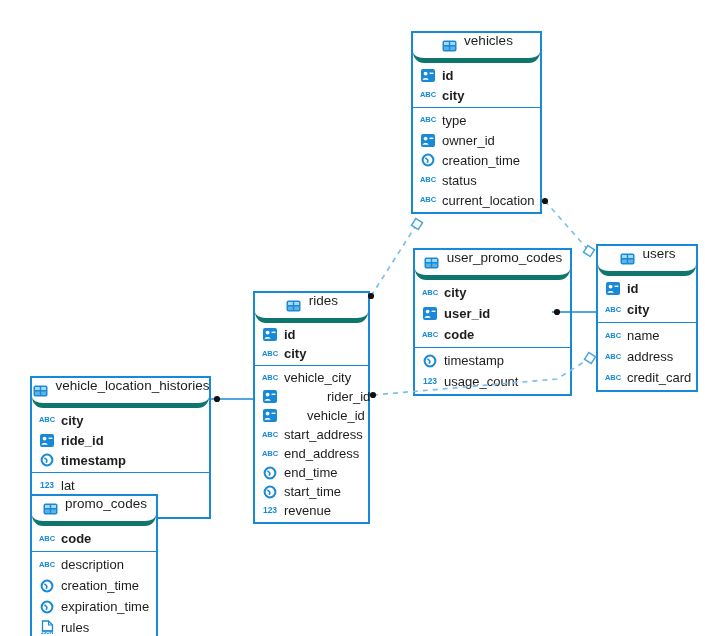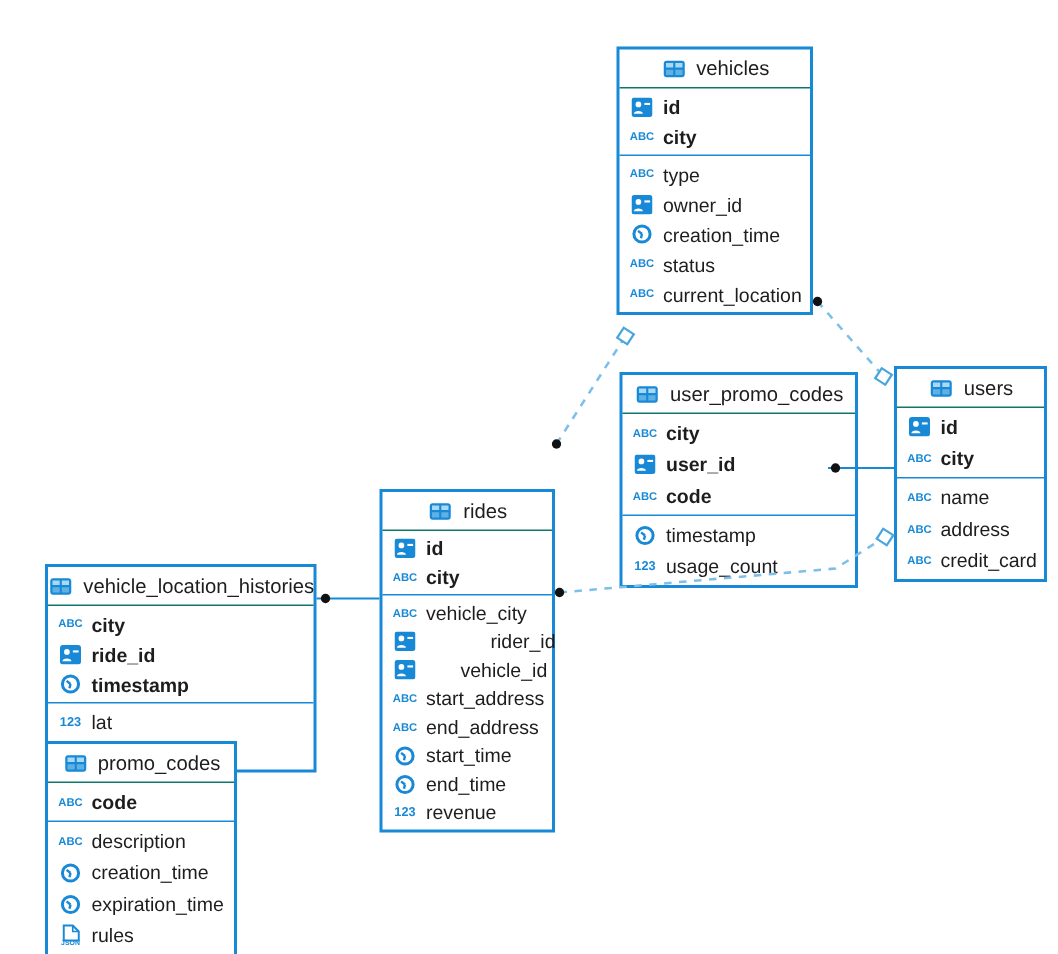--- a/index.html
+++ b/index.html
@@ -1,21 +1,21 @@
 <!DOCTYPE html>
 <html><head>
 <meta charset="utf-8">
 <style>
   html,body{margin:0;padding:0;background:#ffffff;width:705px;height:636px;overflow:hidden;
     font-family:"Liberation Sans", sans-serif;}
   #canvas{position:relative;width:705px;height:636px;background:#ffffff;}
   .db-table{position:absolute;background:#ffffff;border:2px solid #1789d6;box-sizing:border-box;
     color:#1d1d1f;font-size:13px;}
-  .tbl-header{display:flex;align-items:center;justify-content:center;gap:6px;height:25px;
-    border-bottom:1px solid #0f766e;font-size:13.5px;}
+  .tbl-header{display:flex;justify-content:center;gap:6px;height:25px;
+    border-bottom:5px solid #0f766e;font-size:13.5px;border-radius:11px;}
   .tbl-section{padding:2px 0;}
   .tbl-section.cols{border-top:1px solid #1789d6;}
   .tbl-row{display:flex;align-items:center;gap:5px;padding:0 6px;}
   .tbl-row.pk .col-name{font-weight:700;}
   .col-name{white-space:nowrap;}
   .cell-icon{width:18px;flex:0 0 18px;display:inline-flex;align-items:center;justify-content:center;}
   .glyph-icon{color:#1789d6;font-weight:700;font-size:7.5px;letter-spacing:0;line-height:1;}
   #rel-layer{position:absolute;left:0;top:0;pointer-events:none;}
 </style>
 </head>
@@ -199,21 +199,21 @@
           <span class="col-name">address</span>
         </div>
         <div class="tbl-row" style="height: 21px;">
           <span class="cell-icon">
             <span class="glyph-icon">ABC</span>
           </span>
           <span class="col-name">credit_card</span>
         </div>
       </div>
     </div>
-    <div class="db-table" style="left: 253px; top: 291px; width: 117px; margin-top: 35px;">
+    <div class="db-table" style="left: 253px; top: 291px; width: 117px;">
       <div class="tbl-header">
         <span class="cell-icon">
           <svg width="15" height="12" viewBox="0 0 15 12">
             <rect x="0.5" y="0.5" width="14" height="11" rx="2" fill="#1789d6"></rect>
             <rect x="2" y="2" width="4.8" height="3" fill="#a9d8f3"></rect>
             <rect x="8.2" y="2" width="4.8" height="3" fill="#a9d8f3"></rect>
             <rect x="2" y="6.5" width="4.8" height="3.5" fill="#5fb1e4"></rect>
             <rect x="8.2" y="6.5" width="4.8" height="3.5" fill="#5fb1e4"></rect>
           </svg>
         </span>
@@ -280,31 +280,31 @@
           <span class="col-name">end_address</span>
         </div>
         <div class="tbl-row" style="height: 19px;">
           <span class="cell-icon">
             <svg width="14" height="14" viewBox="0 0 14 14">
               <circle cx="7" cy="7" r="5.4" fill="none" stroke="#1789d6" stroke-width="2"></circle>
               <line x1="7" y1="7" x2="4.4" y2="4.9" stroke="#1789d6" stroke-width="1.6"></line>
               <line x1="7" y1="7" x2="6.3" y2="9.8" stroke="#1789d6" stroke-width="1.6"></line>
             </svg>
           </span>
+          <span class="col-name">end_time</span>
+        </div>
+        <div class="tbl-row" style="height: 19px;">
+          <span class="cell-icon">
+            <svg width="14" height="14" viewBox="0 0 14 14">
+              <circle cx="7" cy="7" r="5.4" fill="none" stroke="#1789d6" stroke-width="2"></circle>
+              <line x1="7" y1="7" x2="4.4" y2="4.9" stroke="#1789d6" stroke-width="1.6"></line>
+              <line x1="7" y1="7" x2="6.3" y2="9.8" stroke="#1789d6" stroke-width="1.6"></line>
+            </svg>
+          </span>
           <span class="col-name">start_time</span>
-        </div>
-        <div class="tbl-row" style="height: 19px;">
-          <span class="cell-icon">
-            <svg width="14" height="14" viewBox="0 0 14 14">
-              <circle cx="7" cy="7" r="5.4" fill="none" stroke="#1789d6" stroke-width="2"></circle>
-              <line x1="7" y1="7" x2="4.4" y2="4.9" stroke="#1789d6" stroke-width="1.6"></line>
-              <line x1="7" y1="7" x2="6.3" y2="9.8" stroke="#1789d6" stroke-width="1.6"></line>
-            </svg>
-          </span>
-          <span class="col-name">end_time</span>
         </div>
         <div class="tbl-row" style="height: 19px;">
           <span class="cell-icon">
             <span class="glyph-icon" style="font-size:8.5px;font-weight:600;">123</span>
           </span>
           <span class="col-name">revenue</span>
         </div>
       </div>
     </div>
     <div class="db-table" style="left: 30px; top: 335px; width: 181px; margin-top: 41px;">

